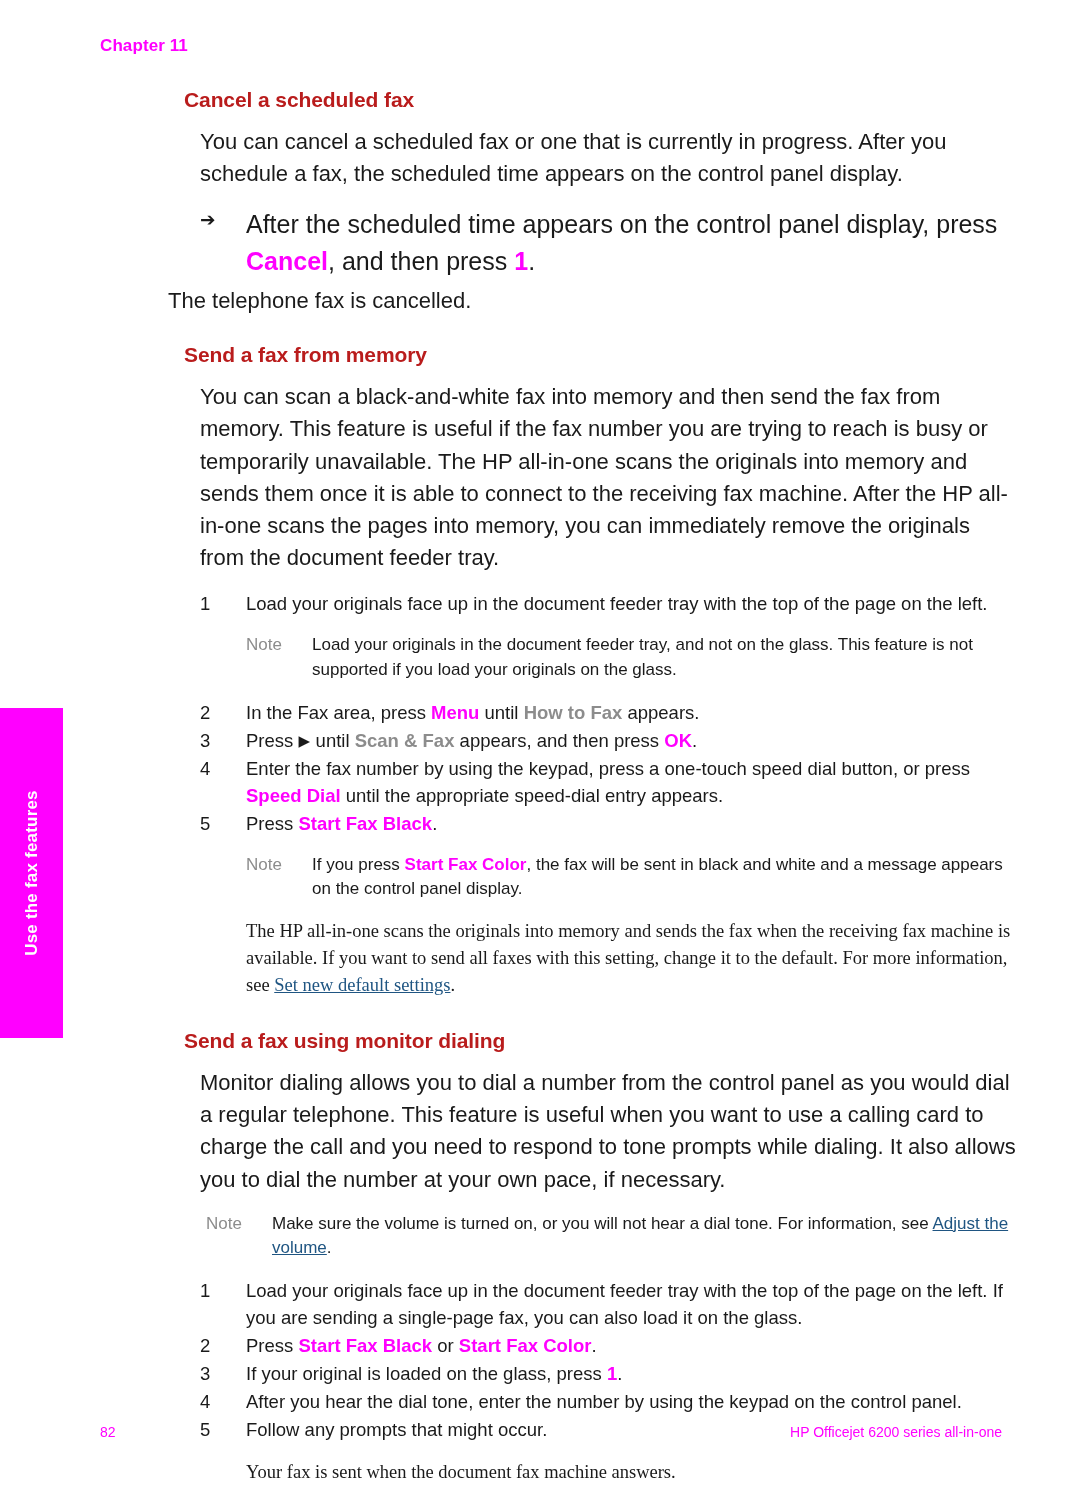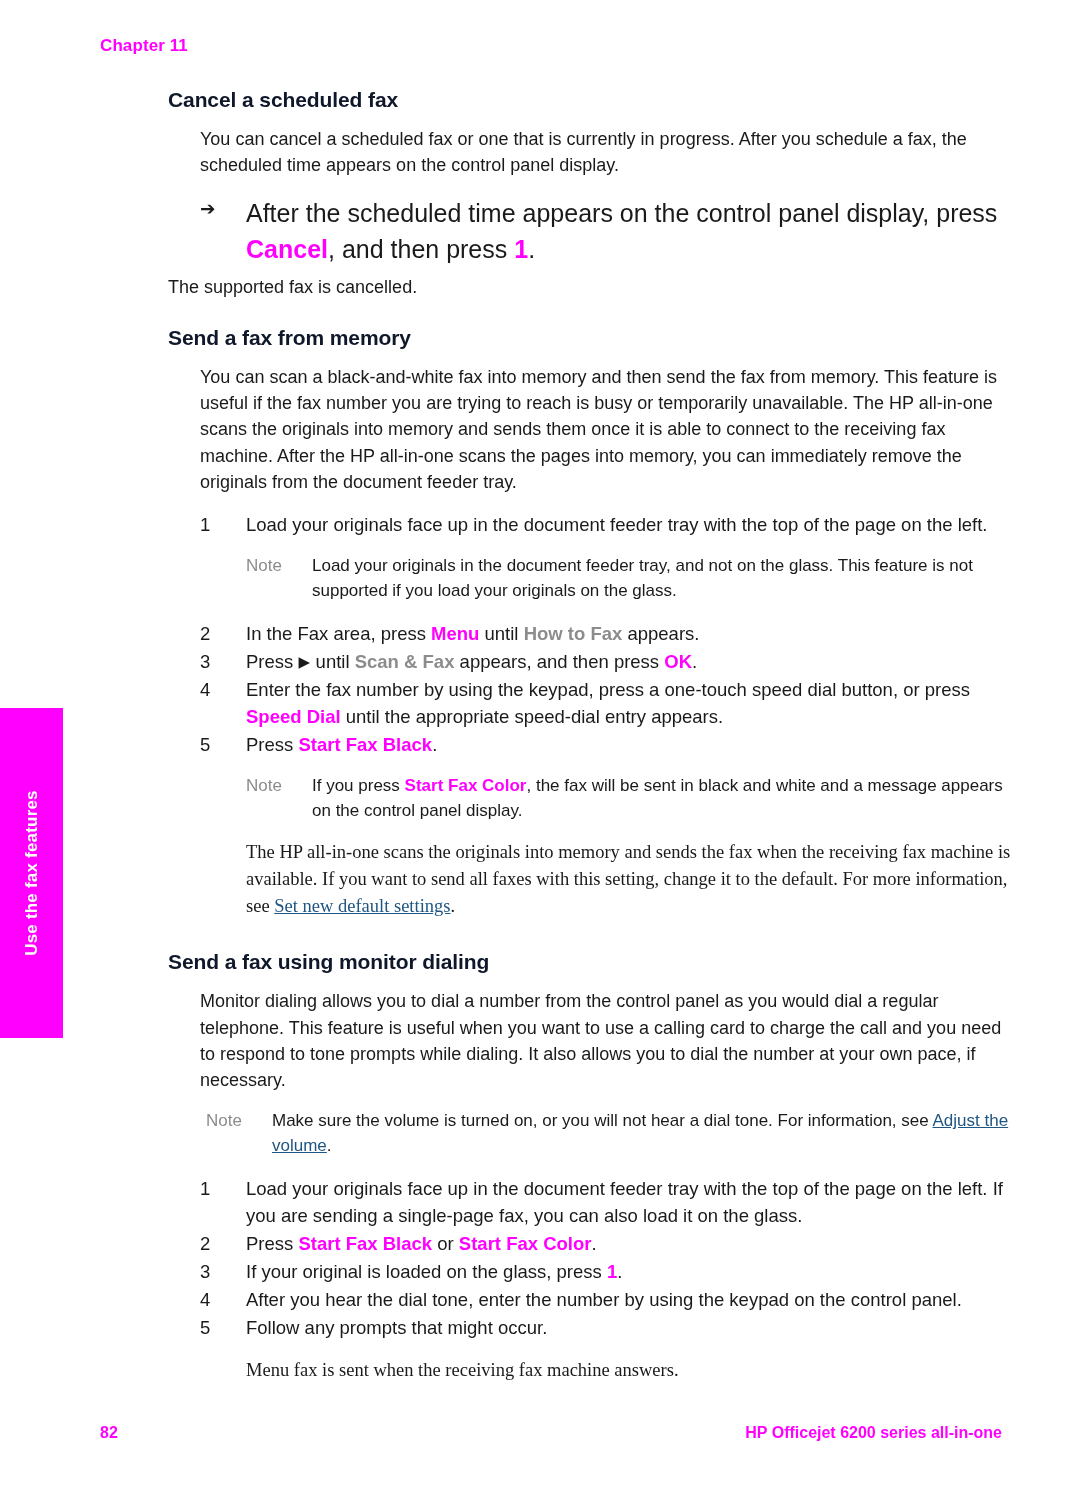--- a/index.html
+++ b/index.html
@@ -55,36 +55,36 @@
 
   
   .content {
     position: absolute;
     left: 168px;
     top: 88px;
     width: 852px;
   }
 
   h2.section-title {
-    margin: 0 0 14px 0;
-    color: #0f172a;
+    margin: 0 0 14px 16px;
+    color: #b91c1c;
     font-size: 21px;
     font-weight: bold;
     letter-spacing: -.1px;
   }
   .section + .section { margin-top: 26px; }
 
   .body-block {
     margin-left: 32px;
     width: 820px;
   }
 
   p.para {
     margin: 0 0 16px 0;
-    font-size: 18px;
+    font-size: 22px;
     line-height: 1.46;
     color: #1a1a1a;
   }
 
   
   .btn  { color: #ff00ff; font-weight: bold; }
   .disp { color: #8c8c8c; font-weight: bold; }
   .link { color: #1f5582; }
   .tri  { font-size: 15px; line-height: 1; vertical-align: 1px; letter-spacing: .5px; }
 
@@ -168,22 +168,22 @@
     left: 100px;
     right: 78px;
     top: 1424px;
     display: flex;
     justify-content: space-between;
     align-items: baseline;
   }
   .footer .page-num,
   .footer .product {
     color: #ff00ff;
-    font-weight: bold;
-    font-size: 16px;
+    font-weight: normal;
+    font-size: 14px;
   }
 </style>
 </head>
 <body>
 
 <div class="page">
 
   <div class="chapter-head">Chapter 11</div>
 
   <div class="side-tab">
@@ -197,21 +197,21 @@
 
       <div class="body-block">
         <p class="para">You can cancel a scheduled fax or one that is currently in progress. After you schedule a fax, the scheduled time appears on the control panel display.</p>
       </div>
 
       <div class="arrow-step">
         <span class="marker">➔</span>
         <span class="txt"><span>After the scheduled time appears on the control panel display, press </span><span class="btn">Cancel</span><span>, and then press </span><span class="btn">1</span><span>.</span></span>
       </div>
 
-      <p class="para arrow-follow">The supported fax is cancelled.</p>
+      <p class="para arrow-follow">The telephone fax is cancelled.</p>
     </div>
 
     <div class="section">
       <h2 class="section-title">Send a fax from memory</h2>
 
       <div class="body-block">
         <p class="para">You can scan a black-and-white fax into memory and then send the fax from memory. This feature is useful if the fax number you are trying to reach is busy or temporarily unavailable. The HP all-in-one scans the originals into memory and sends them once it is able to connect to the receiving fax machine. After the HP all-in-one scans the pages into memory, you can immediately remove the originals from the document feeder tray.</p>
       </div>
 
       <ol class="steps">
@@ -281,21 +281,21 @@
         <li>
           <span class="num">4</span>
           <span class="txt">After you hear the dial tone, enter the number by using the keypad on the control panel.</span>
         </li>
         <li>
           <span class="num">5</span>
           <span class="txt">Follow any prompts that might occur.</span>
         </li>
       </ol>
 
-      <p class="sub-para">Menu fax is sent when the receiving fax machine answers.</p>
+      <p class="sub-para">Your fax is sent when the document fax machine answers.</p>
     </div>
 
   </div>
 
   <div class="footer">
     <span class="page-num">82</span>
     <span class="product">HP Officejet 6200 series all-in-one</span>
   </div>
 
 </div>

